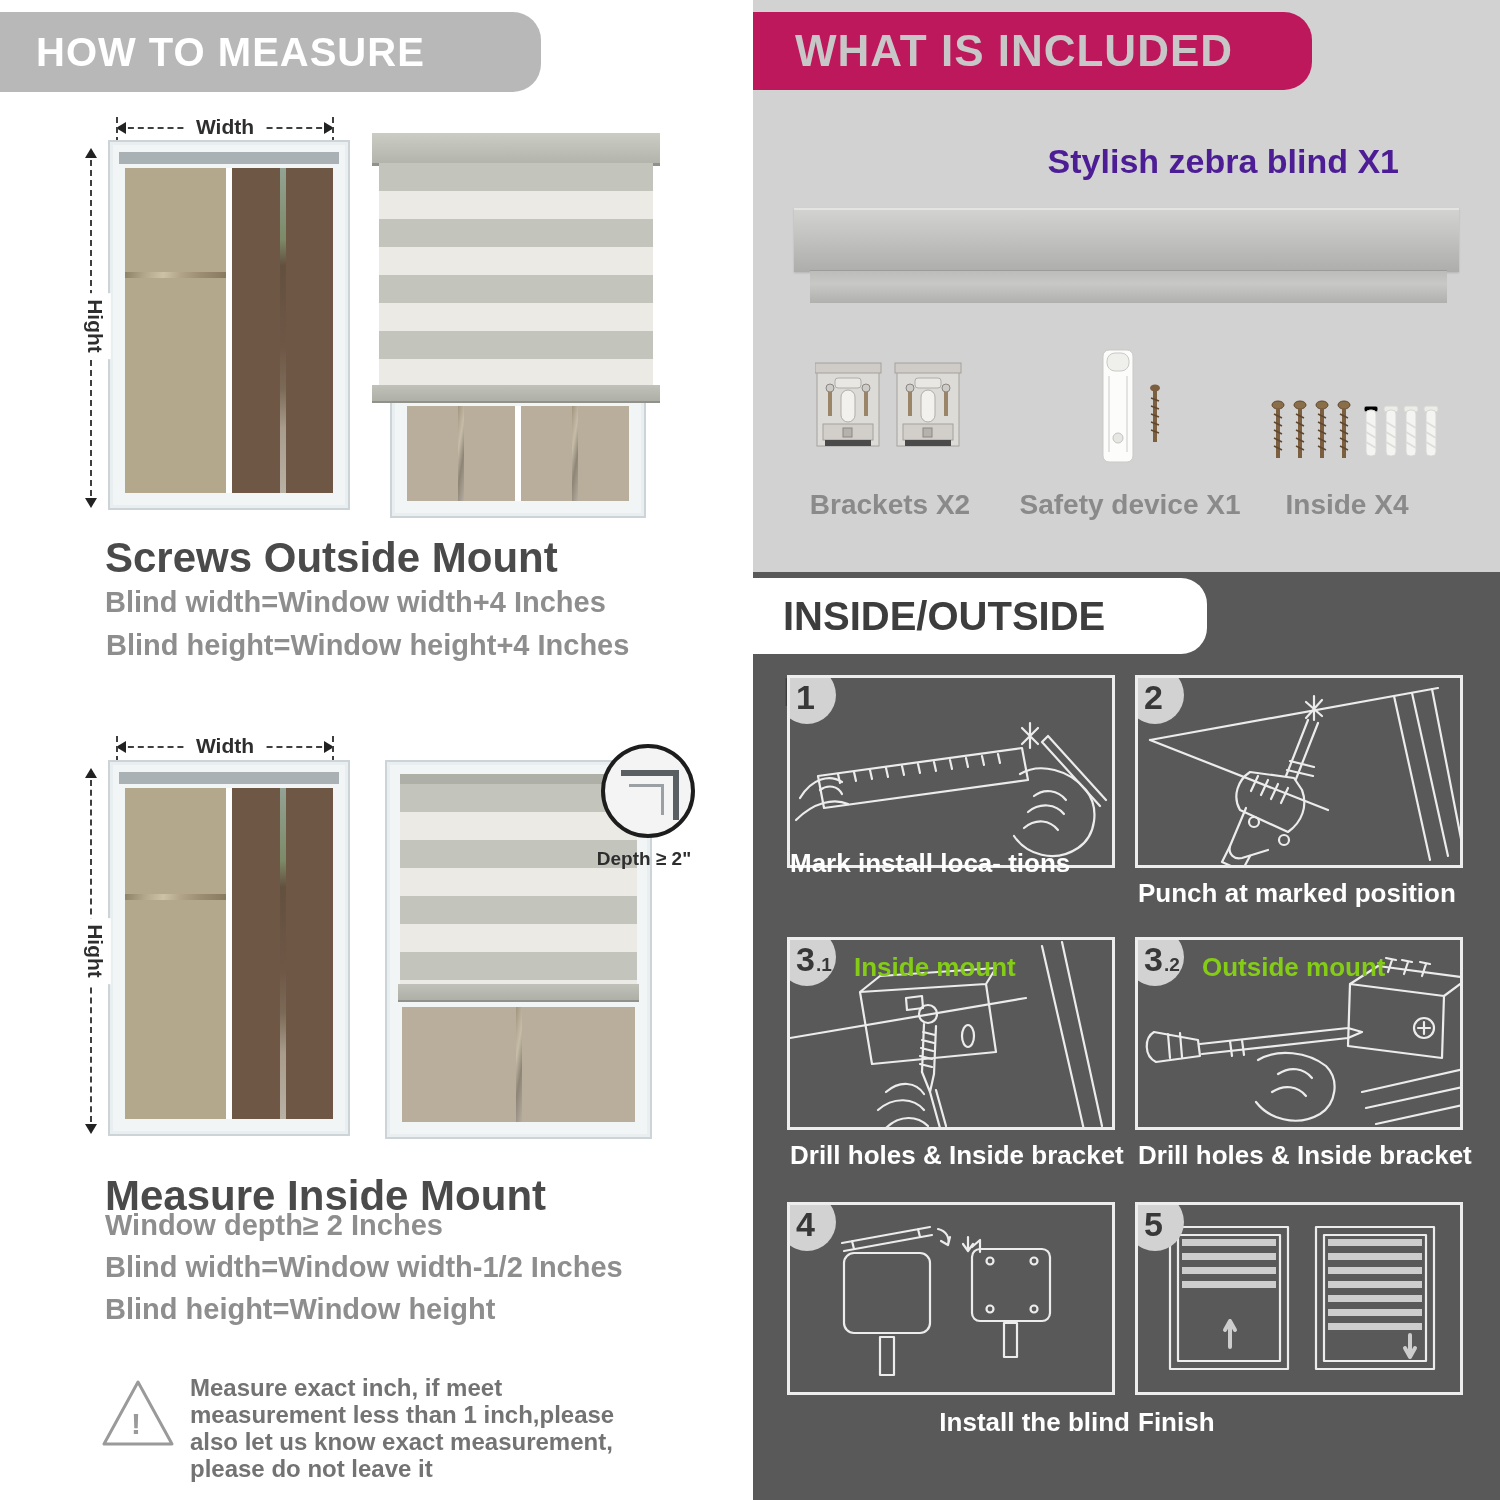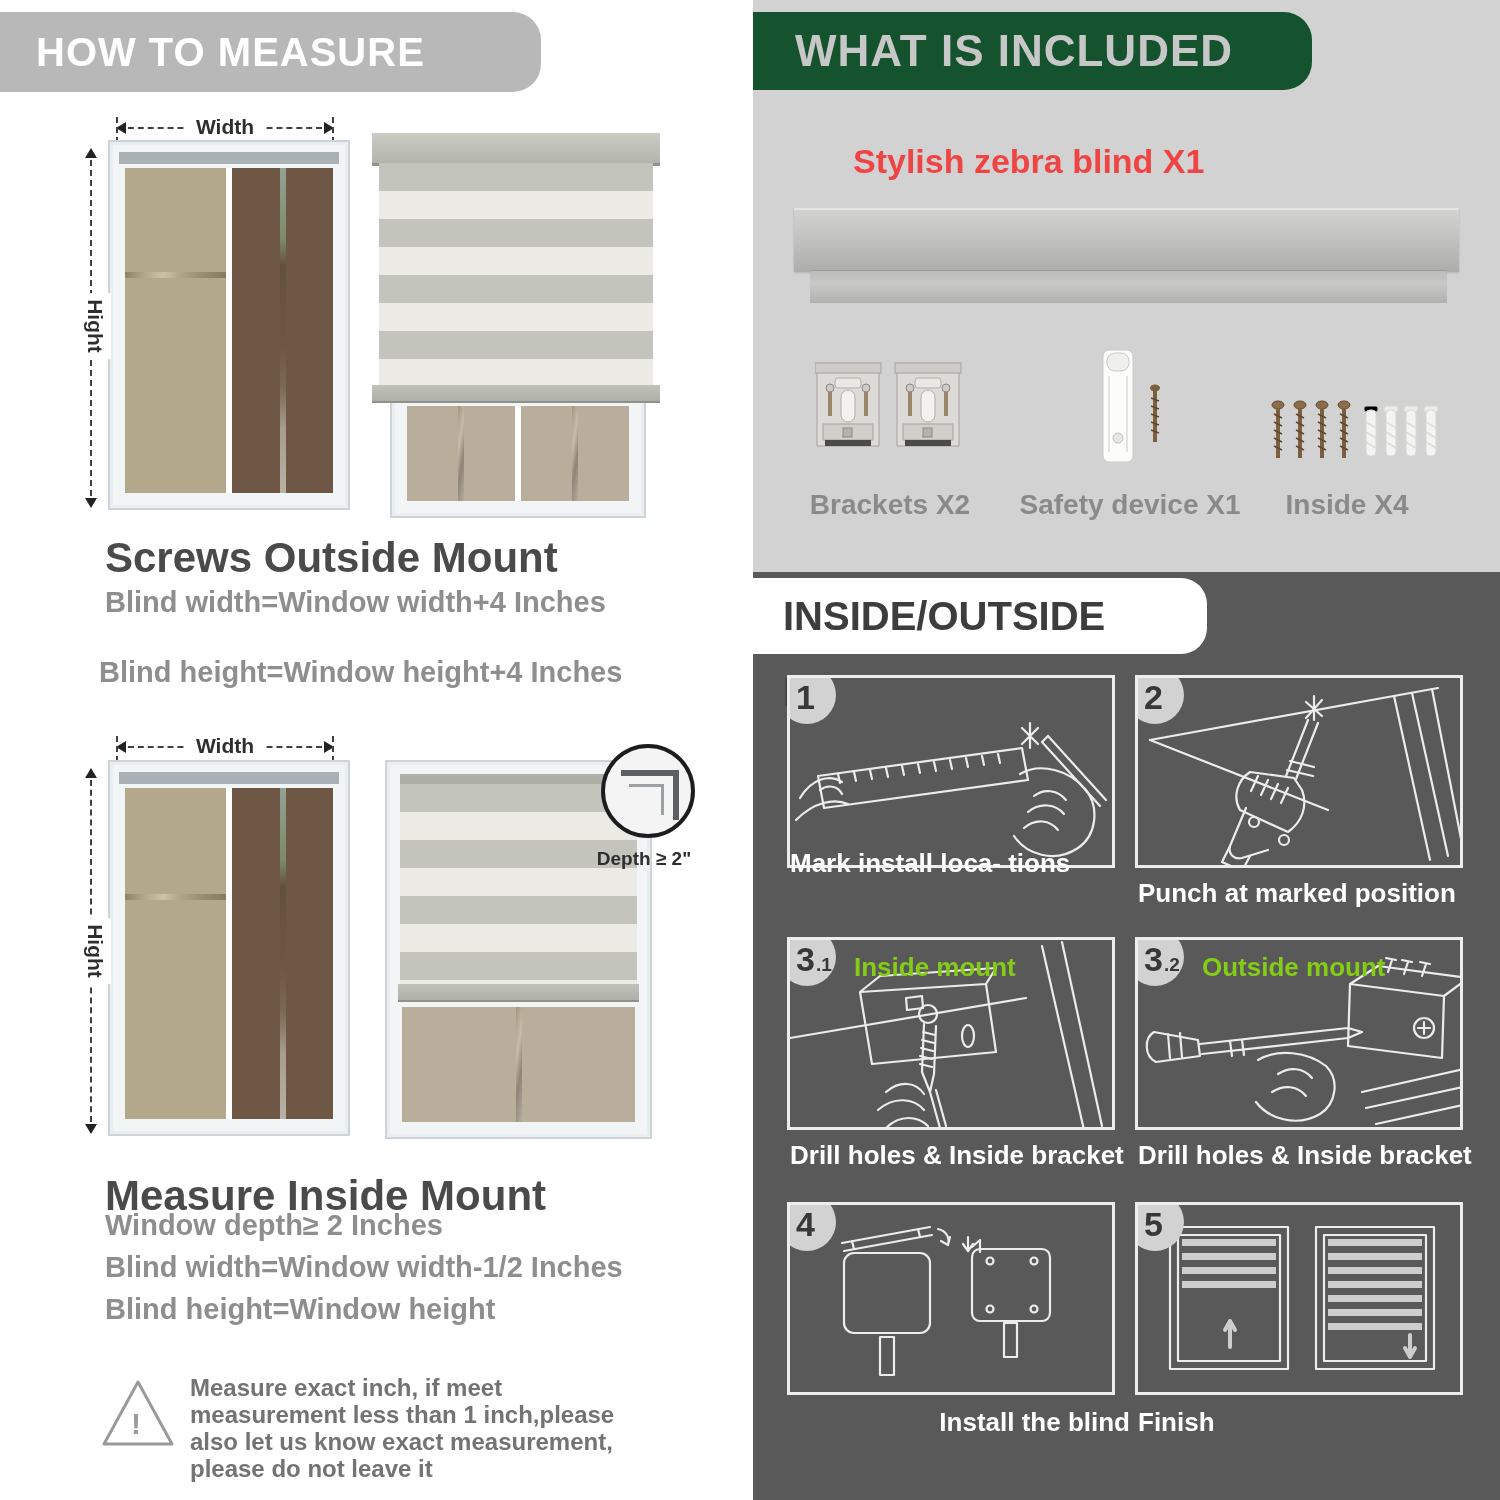--- a/index.html
+++ b/index.html
@@ -63,23 +63,23 @@
   .dc-l1{position:absolute;left:16px;top:22px;width:52px;height:44px;border-top:6px solid #5a5f63;border-right:6px solid #5a5f63;}
   .dc-l2{position:absolute;left:24px;top:36px;width:32px;height:28px;border-top:3px solid #9aa0a4;border-right:3px solid #9aa0a4;}
   .dlabel{font-size:19px;font-weight:bold;color:#2e2e2e;text-align:center;}
 
   .warn-text{font-size:24px;font-weight:bold;color:#737373;line-height:27px;}
   .warn-bang{position:absolute;left:0;top:0;width:76px;height:72px;text-align:center;
              line-height:96px;font-size:30px;font-weight:bold;color:#9a9a9a;}
 
   
   .inc-bg{left:753px;top:0;width:747px;height:572px;background:#d2d2d2;}
-  .hdr-inc{left:753px;top:12px;width:517px;height:78px;background:#14532d;border-radius:0 28px 28px 0;
+  .hdr-inc{left:753px;top:12px;width:517px;height:78px;background:#be185d;border-radius:0 28px 28px 0;
            color:#c7c7c7;font-weight:bold;font-size:44px;line-height:78px;padding-left:42px;letter-spacing:1px;}
-  .blind-name{left:853px;top:142px;width:546px;text-align:left;font-size:34px;font-weight:bold;color:#ef4444;}
+  .blind-name{left:853px;top:142px;width:546px;text-align:right;font-size:34px;font-weight:bold;color:#4c1d95;}
   .bar-main{left:794px;top:208px;width:665px;height:62px;
             background:linear-gradient(180deg,#d2d2d0 0%,#c2c2c0 45%,#adadab 100%);
             border-top:2px solid #e4e4e2;box-shadow:0 1px 2px rgba(0,0,0,.15);}
   .bar-lip{left:810px;top:270px;width:637px;height:32px;
            background:linear-gradient(180deg,#bcbcba 0%,#c8c8c6 40%,#b0b0ae 100%);
            border-top:1px solid #9c9c9a;}
   .inc-label{font-size:28px;font-weight:bold;color:#8a8a8a;text-align:center;}
 
   .dark-bg{left:753px;top:572px;width:747px;height:928px;background:#595959;}
   .hdr-mount{left:753px;top:578px;width:424px;height:76px;background:#fff;border-radius:0 26px 26px 0;
@@ -131,21 +131,21 @@
       <div class="sash grid2x2 ph-low"></div>
       <div class="sash grid2x2 ph-low"></div>
     </div>
   </div>
   <div class="abs valance" style="left:372px;top:133px;width:288px;height:30px;"></div>
   <div class="abs stripes" style="left:379px;top:163px;width:274px;height:222px;"></div>
   <div class="abs brail" style="left:372px;top:385px;width:288px;height:16px;"></div>
 
   <div class="abs sec-h" style="left:105px;top:534px;">Screws Outside Mount</div>
   <div class="abs sec-p" style="left:105px;top:586px;">Blind width=Window width+4 Inches</div>
-  <div class="abs sec-p" style="left:99px;top:629px;margin-top:27px;">Blind height=Window height+4 Inches</div>
+  <div class="abs sec-p" style="left:106px;top:629px;">Blind height=Window height+4 Inches</div>
 
   <div class="abs warrow" style="left:118px;top:746px;width:214px;">
     <span class="ah l"></span>
     <span class="ah r"></span>
     <span class="wtick" style="left:-2px;"></span>
     <span class="wtick" style="right:-2px;"></span>
     <span class="lbl">Width</span>
   </div>
 
   <div class="abs win" style="left:108px;top:760px;width:238px;height:372px;">

